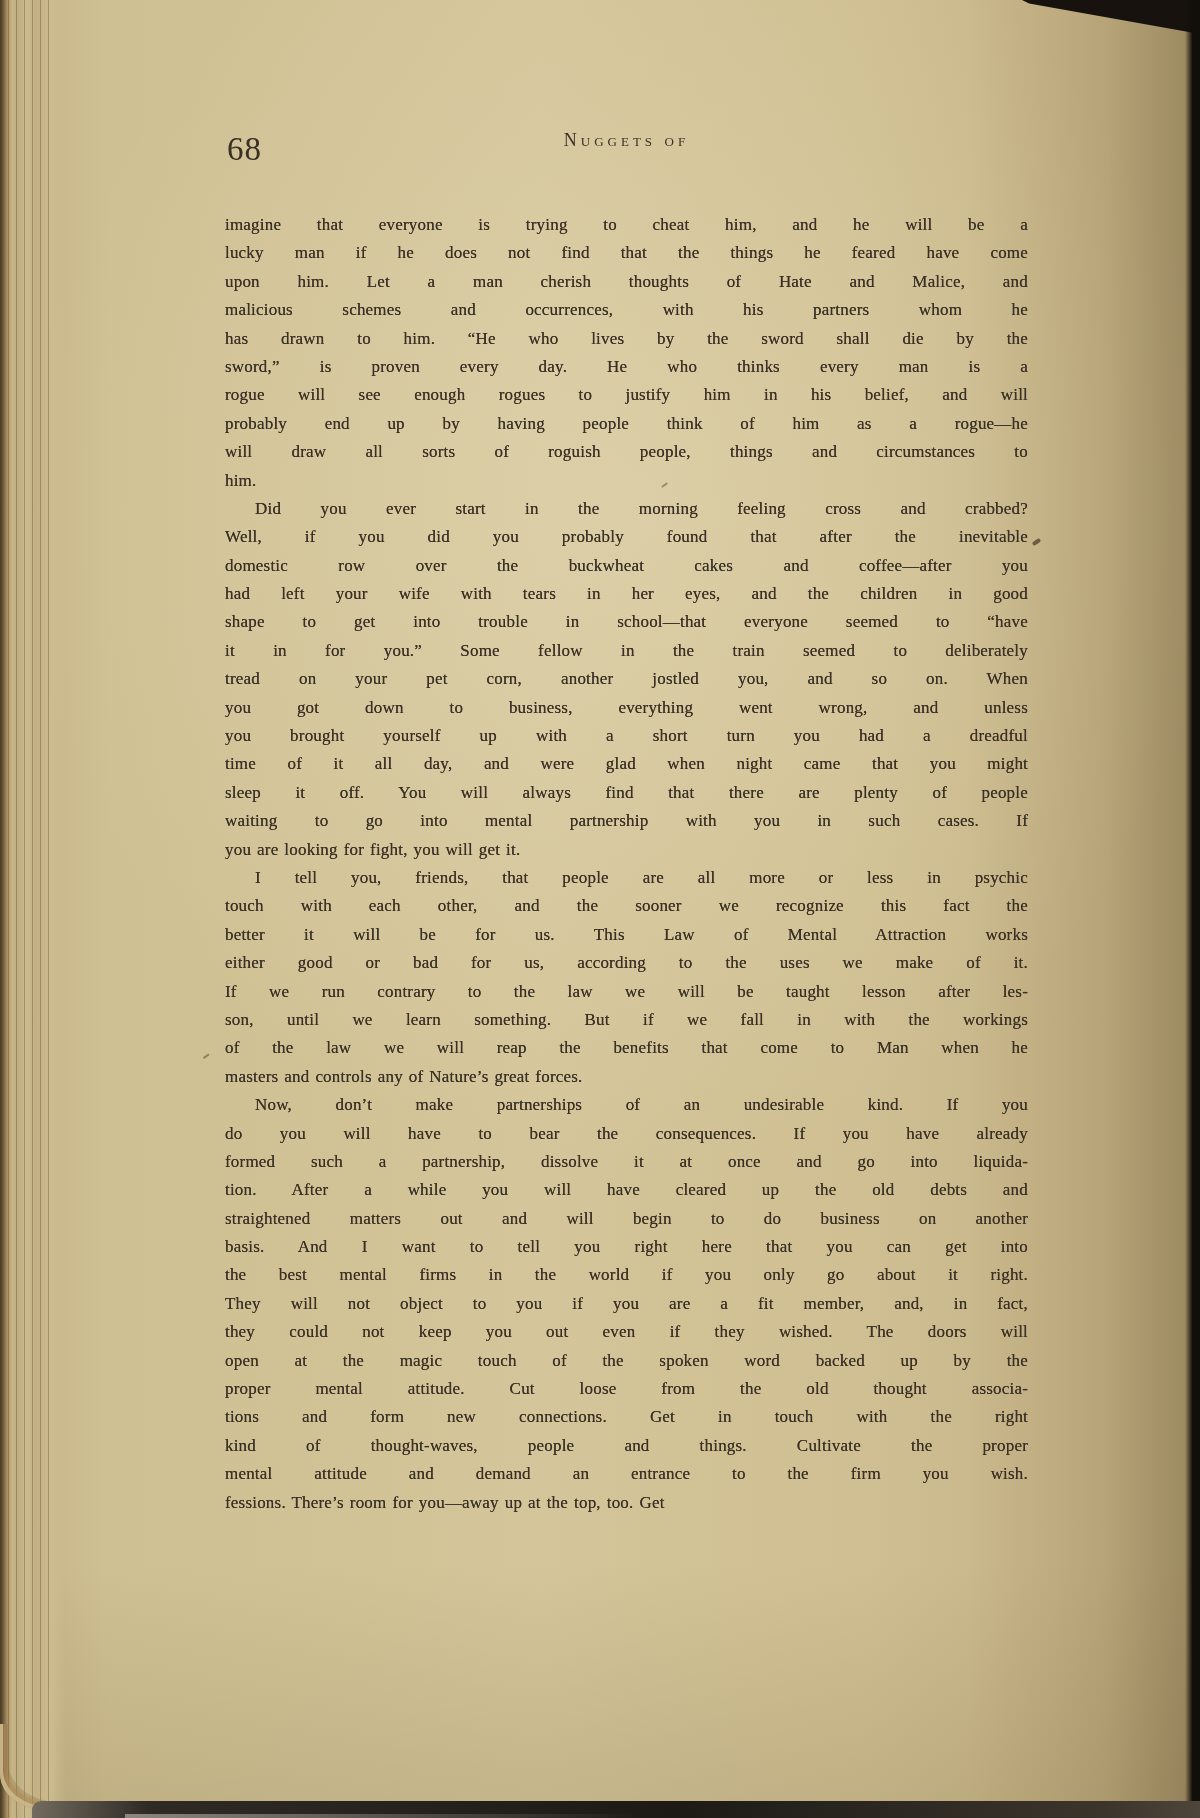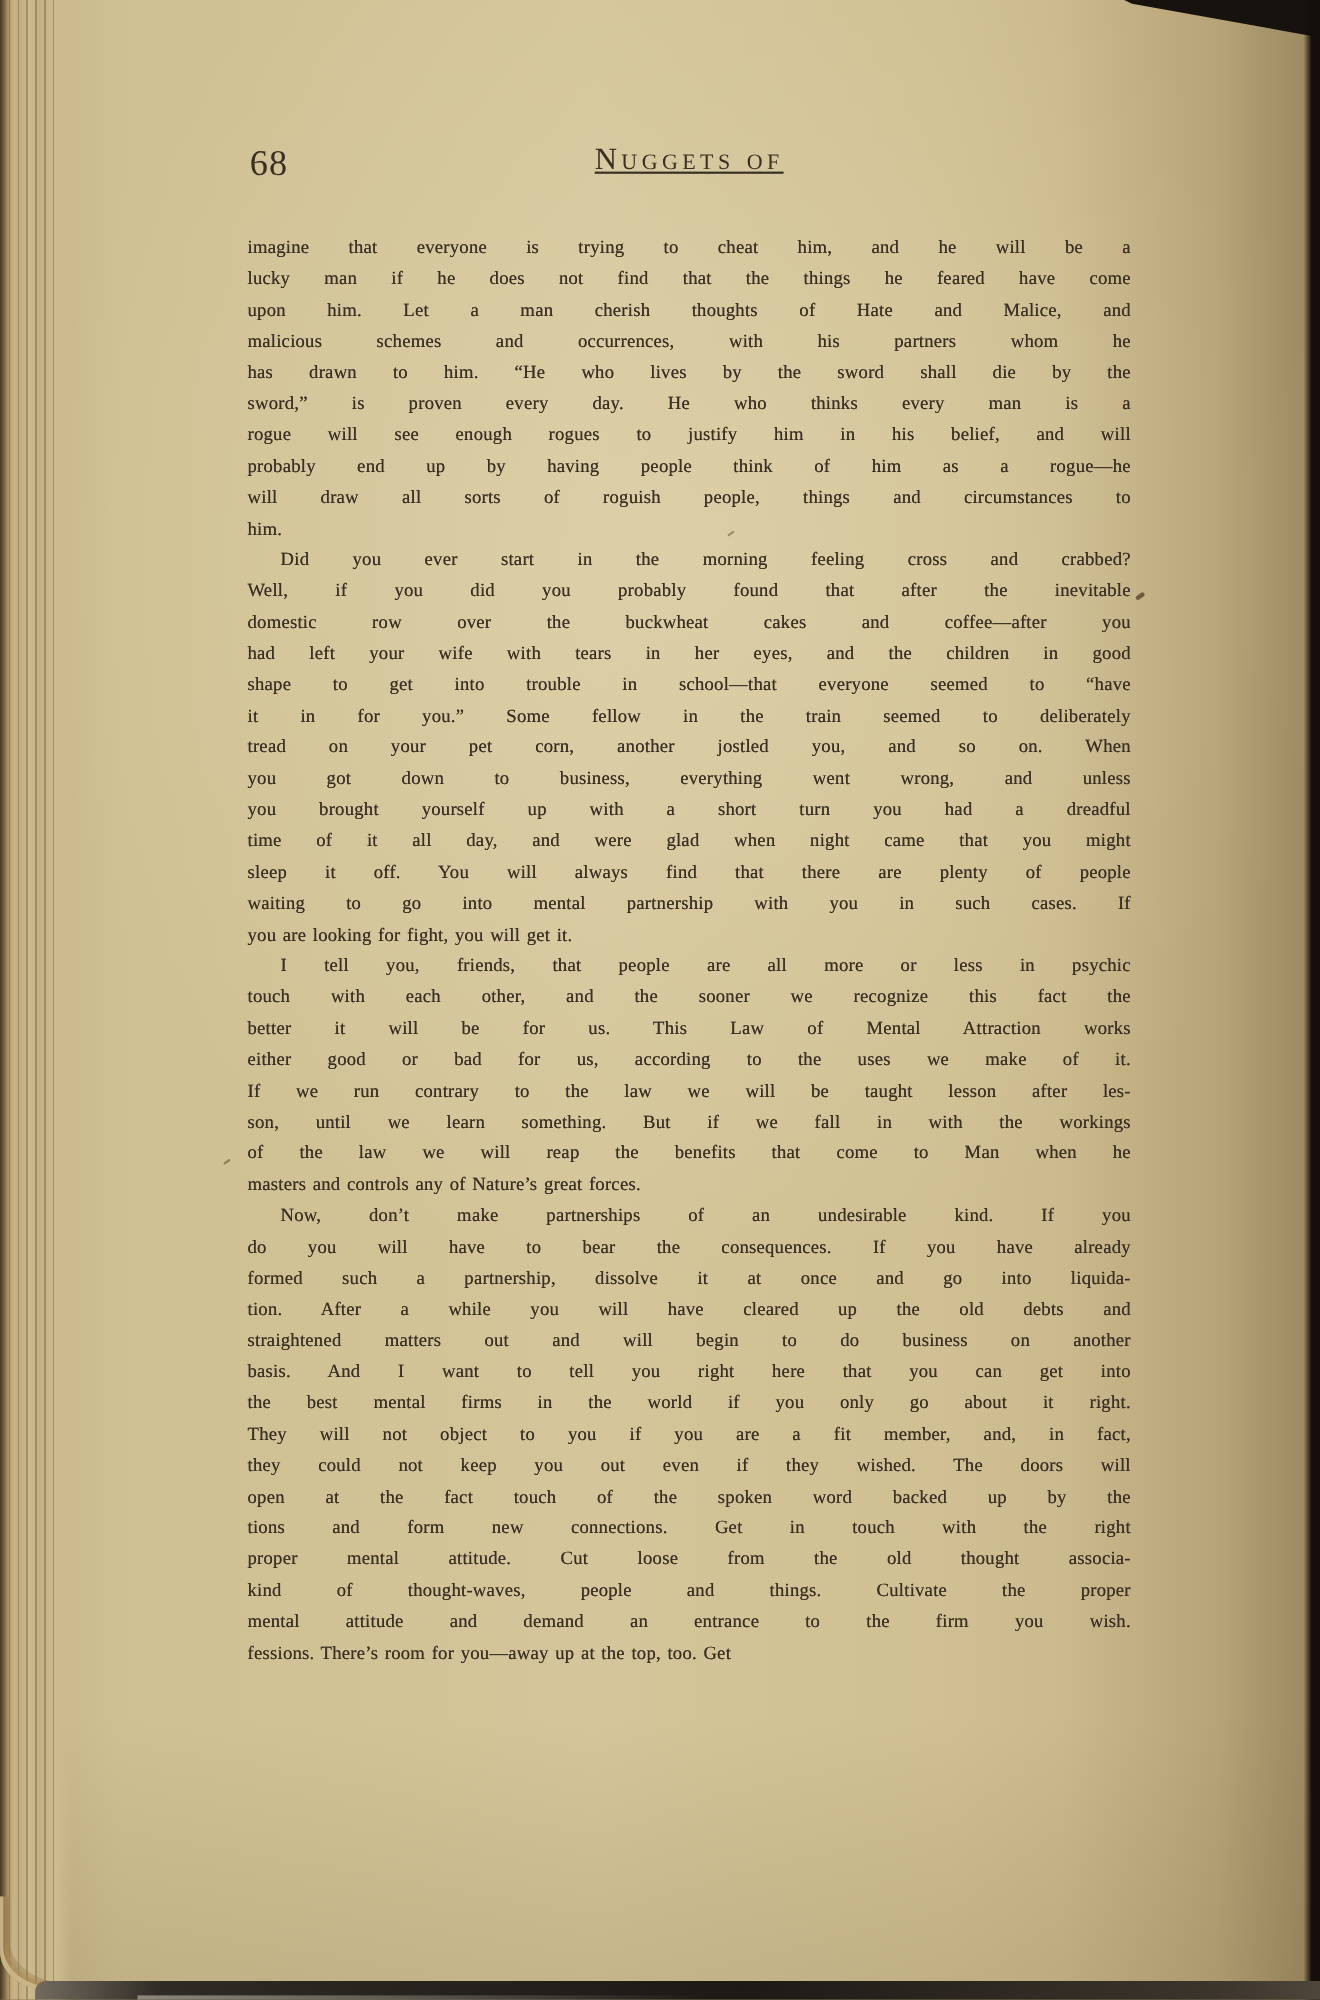--- a/index.html
+++ b/index.html
@@ -65,21 +65,21 @@
   
   .running-head{
     position:absolute;left:225px;width:803px;top:130px;height:32px;
     color:var(--ink,#3a3025);
   }
   .pagenum{
     position:absolute;left:2px;top:1px;font-size:33px;letter-spacing:1px;
   }
   .headtitle{
     display:block;text-align:center;font-variant:small-caps;
-    font-size:28px;letter-spacing:4px;text-decoration:underline;
+    font-size:18px;letter-spacing:4px;
   }
   .textblock{
     position:absolute;left:225px;top:211px;width:803px;
     font-size:17px;line-height:28.4px;color:var(--ink,#3a3025);
     text-align:justify;word-spacing:1.5px;letter-spacing:.2px;
     text-shadow:0 0 .5px rgba(58,48,37,.85);
   }
   .line{text-align-last:justify;height:28.4px;overflow:visible;}
   .line.last{text-align-last:left;}
   .line.indent{text-indent:30px;}
@@ -137,23 +137,23 @@
         <div class="line last">masters and controls any of Nature’s great forces.</div>
         <div class="line indent">Now, don’t make partnerships of an undesirable kind.  If you</div>
         <div class="line">do you will have to bear the consequences.  If you have already</div>
         <div class="line">formed such a partnership, dissolve it at once and go into liquida-</div>
         <div class="line">tion.  After a while you will have cleared up the old debts and</div>
         <div class="line">straightened matters out and will begin to do business on another</div>
         <div class="line">basis.  And I want to tell you right here that you can get into</div>
         <div class="line">the best mental firms in the world if you only go about it right.</div>
         <div class="line">They will not object to you if you are a fit member, and, in fact,</div>
         <div class="line">they could not keep you out even if they wished.  The doors will</div>
-        <div class="line">open at the fact touch of the spoken word backed up by the</div>
+        <div class="line">open at the magic touch of the spoken word backed up by the</div>
+        <div class="line">proper mental attitude.  Cut loose from the old thought associa-</div>
         <div class="line">tions and form new connections.  Get in touch with the right</div>
-        <div class="line">proper mental attitude.  Cut loose from the old thought associa-</div>
         <div class="line">kind of thought-waves, people and things.  Cultivate the proper</div>
         <div class="line">mental attitude and demand an entrance to the firm you wish.</div>
         <div class="line last">fessions.  There’s room for you—away up at the top, too.  Get</div>
       </div>
 
     <div class="speck"></div>
     <div class="corner-pages"></div>
   </div>
 
   <div class="dark-top-wedge"></div>

